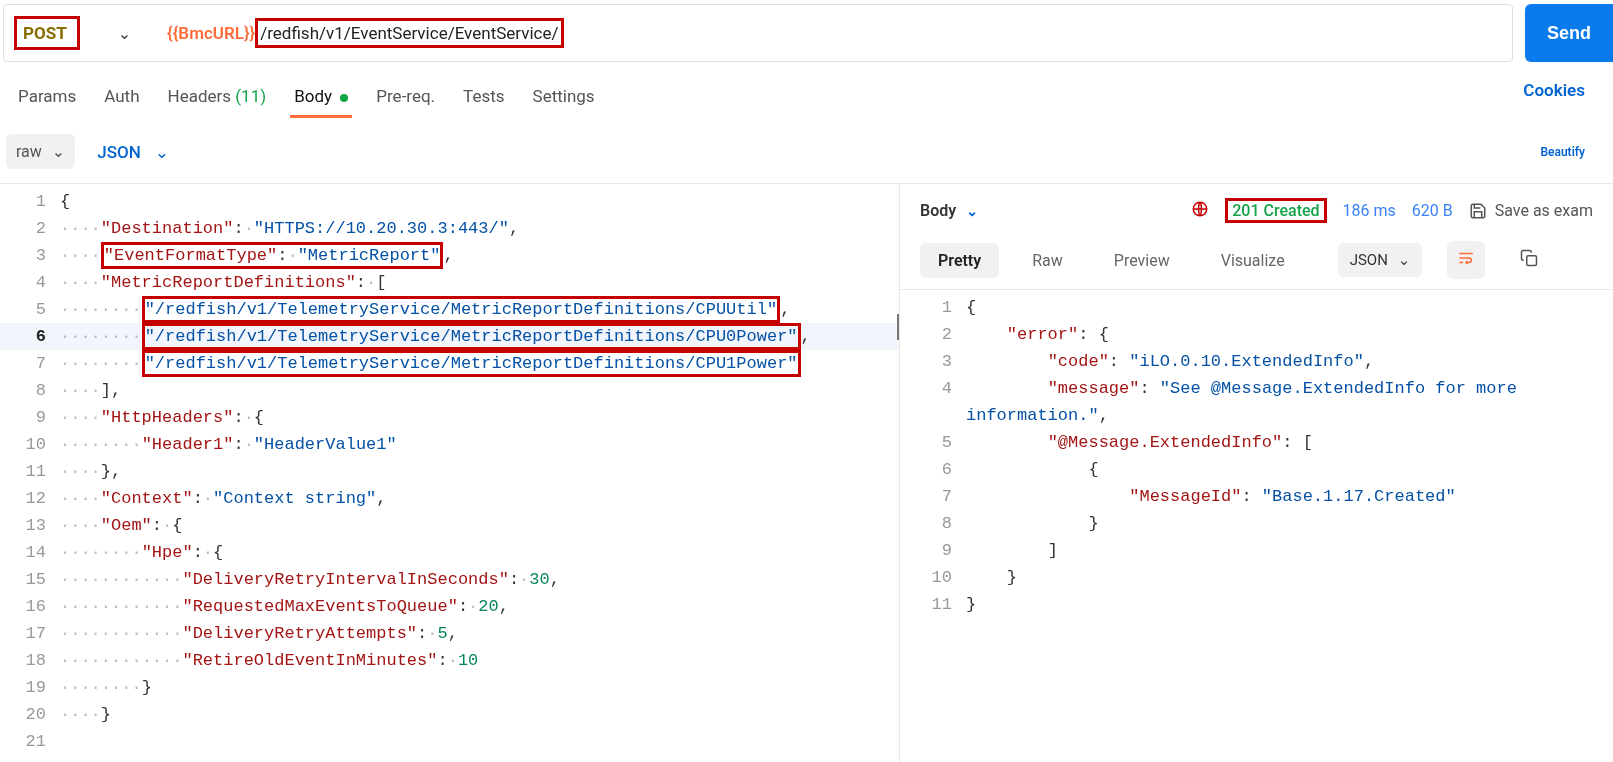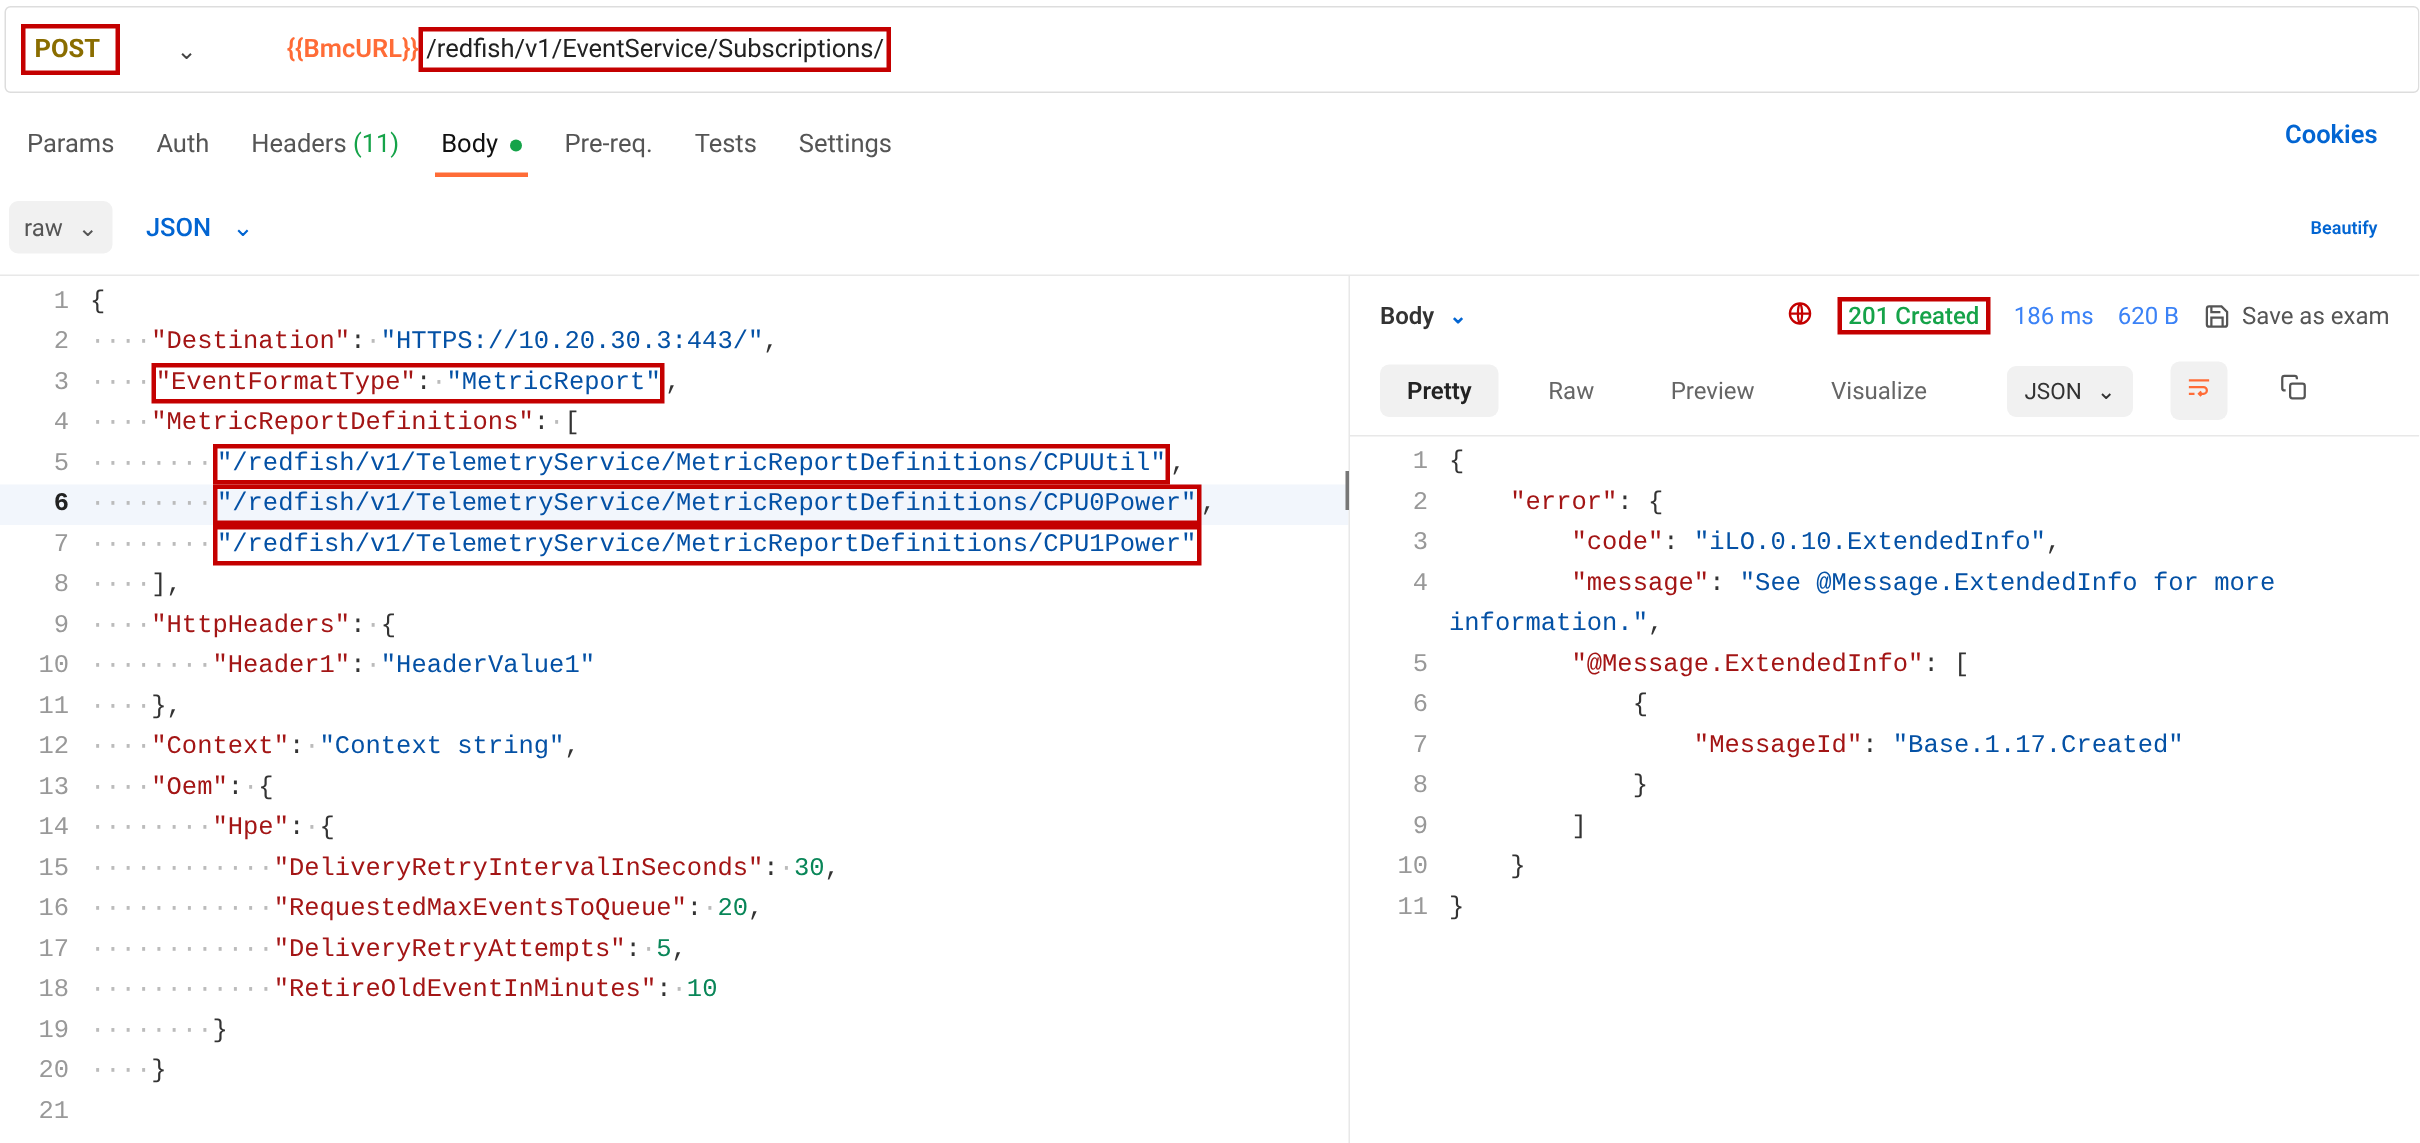--- a/index.html
+++ b/index.html
@@ -38,21 +38,21 @@
     padding: 4px 10px 4px 6px;
     border: 3px solid #c40000;
     display: inline-block;
   }
   .method-chevron {
     margin-left: 38px;
     color: #444;
     font-size: 16px;
   }
   .url-text {
-    margin-left: 60px;
+    margin-left: 36px;
     font-size: 17px;
     display: flex;
     align-items: center;
   }
   .url-var {
     color: #ff6c37;
     font-weight: 600;
   }
   .url-path {
     border: 3px solid #c40000;
@@ -308,23 +308,24 @@
 </style>
 </head>
 <body>
 
 <div class="request-bar">
   <div class="url-group">
     <span class="method">POST</span>
     <span class="method-chevron">⌄</span>
     <span class="url-text">
       <span class="url-var">{{BmcURL}}</span>
-      <span class="url-path">/redfish/v1/EventService/Subscriptions/</span>
+      <span class="url-path">/redfish/v1/EventService/EventService/</span>
     </span>
   </div>
+  <button class="send-btn">Send</button>
 </div>
 
 <div class="tabs-row">
   <div class="tab">Params</div>
   <div class="tab">Auth</div>
   <div class="tab">
     <span>Headers</span>
     <span class="count">(11)</span>
   </div>
   <div class="tab active">

